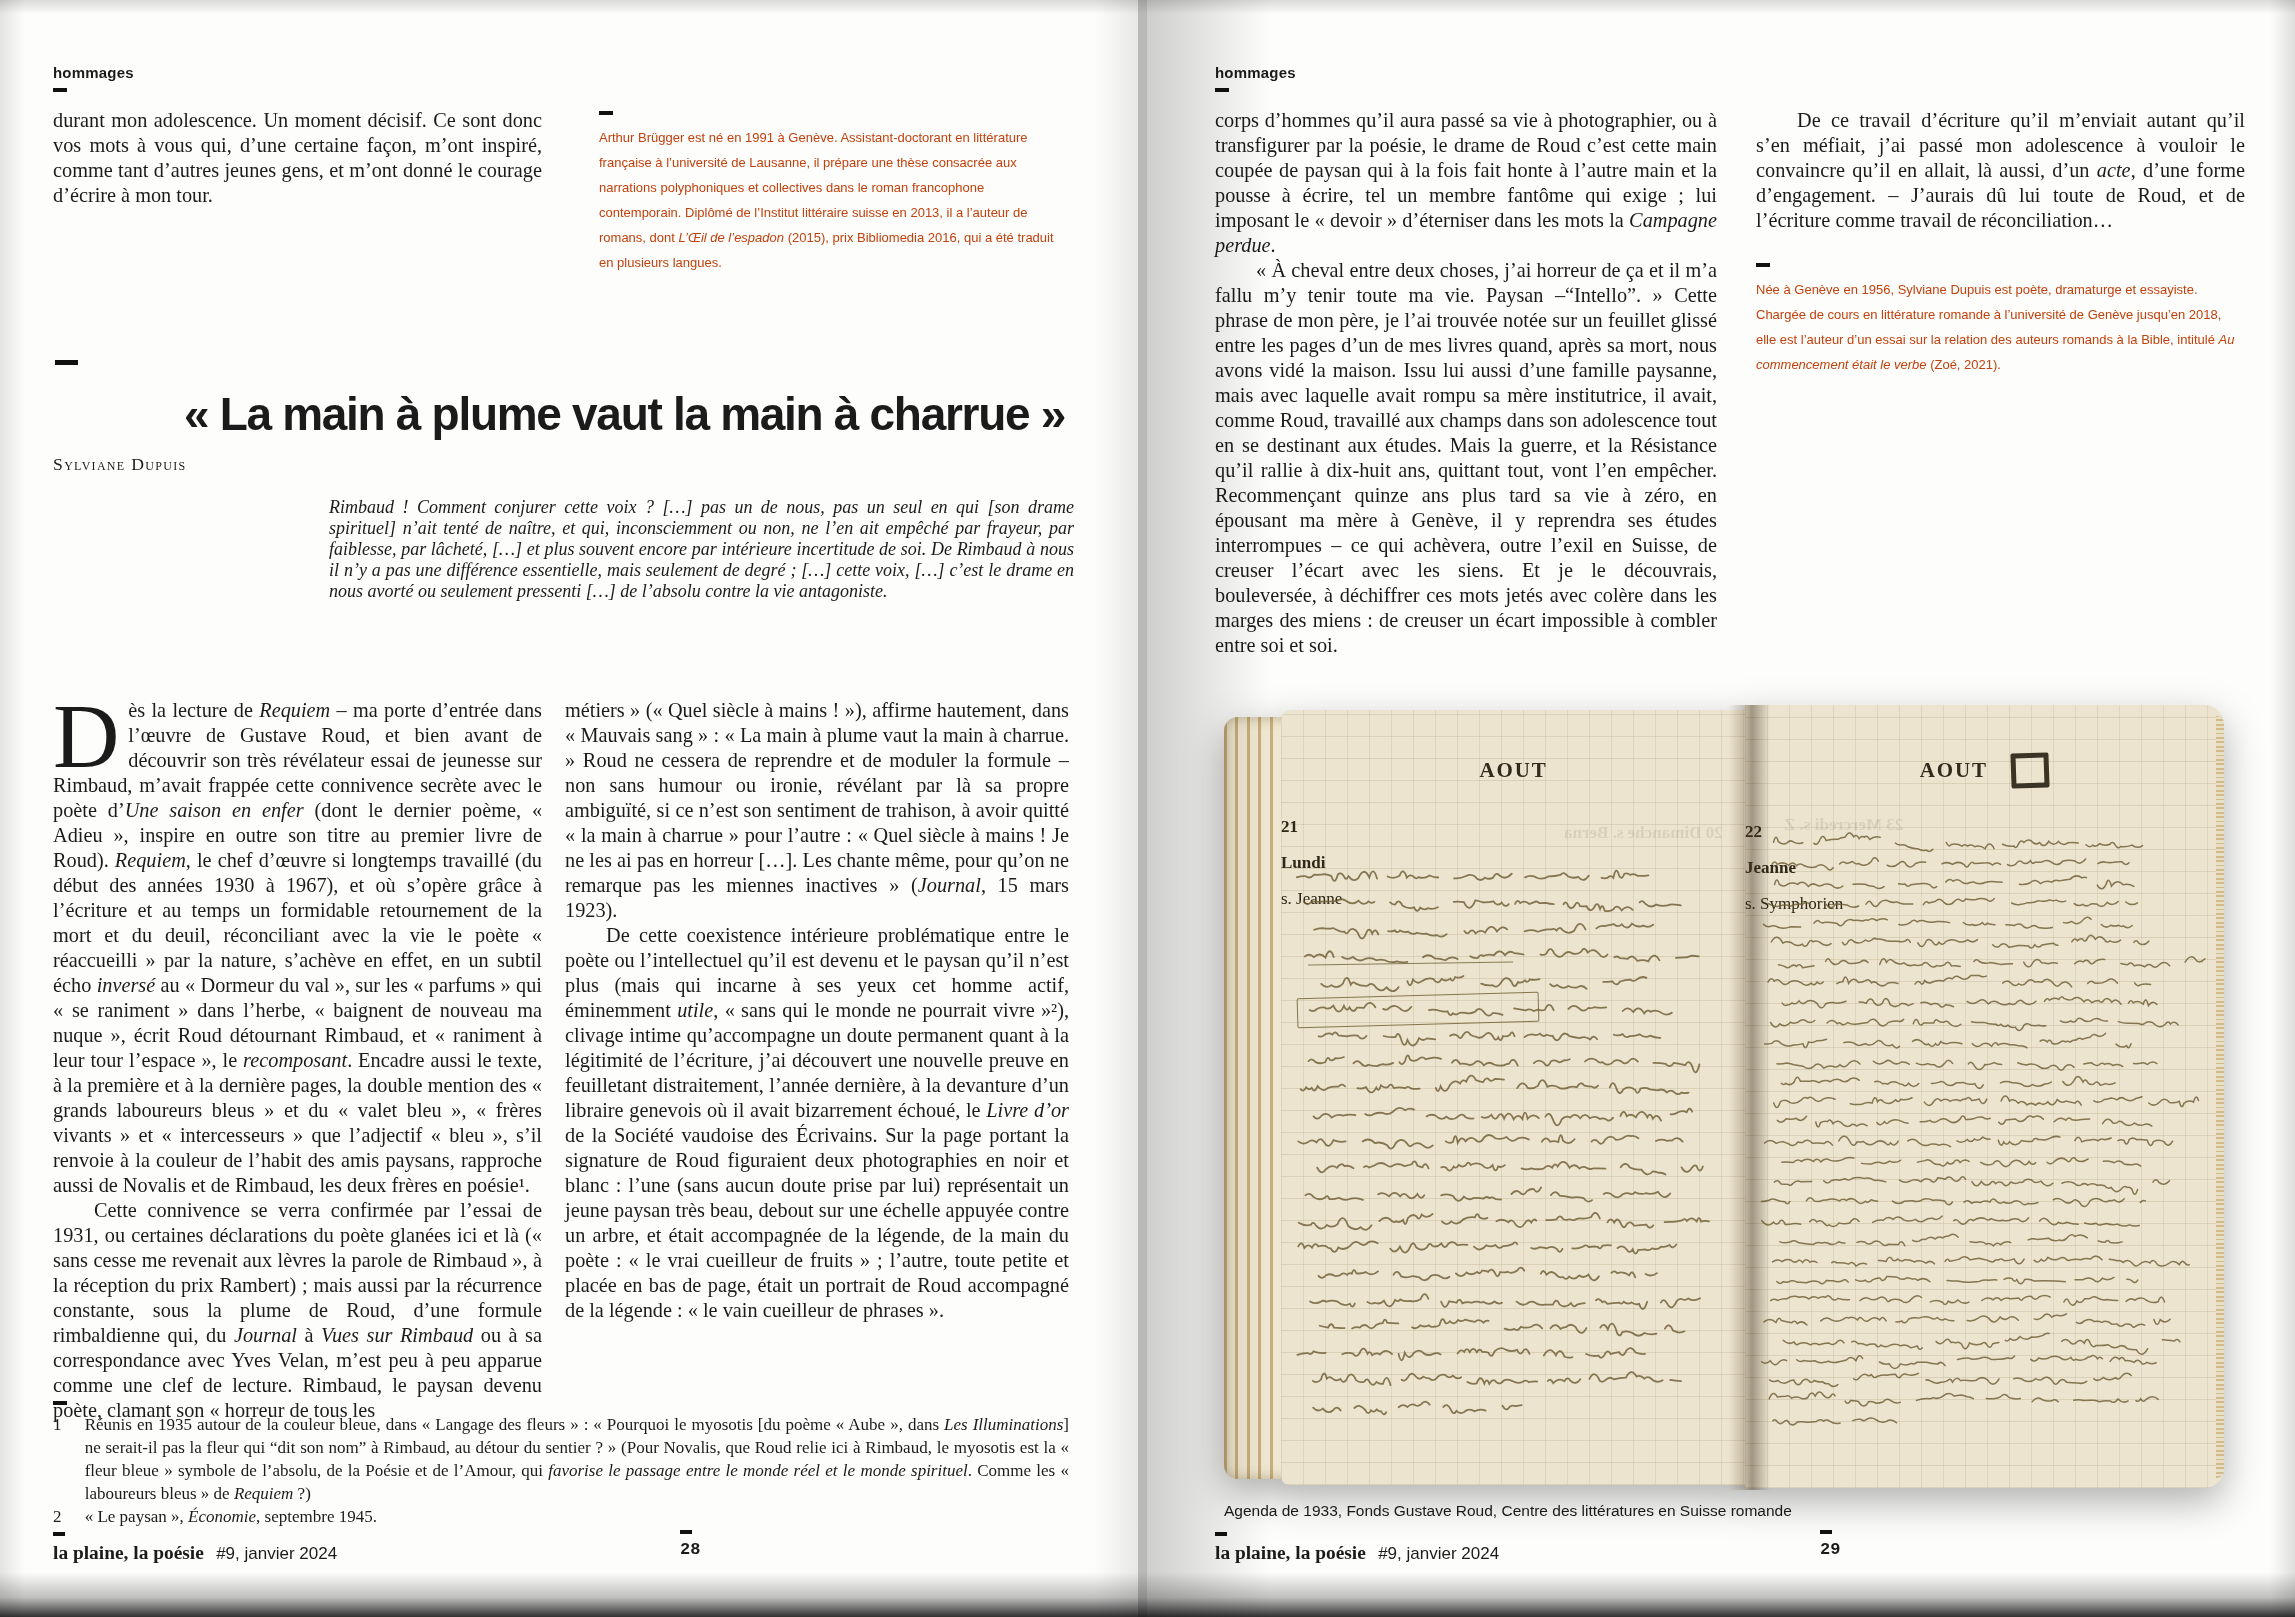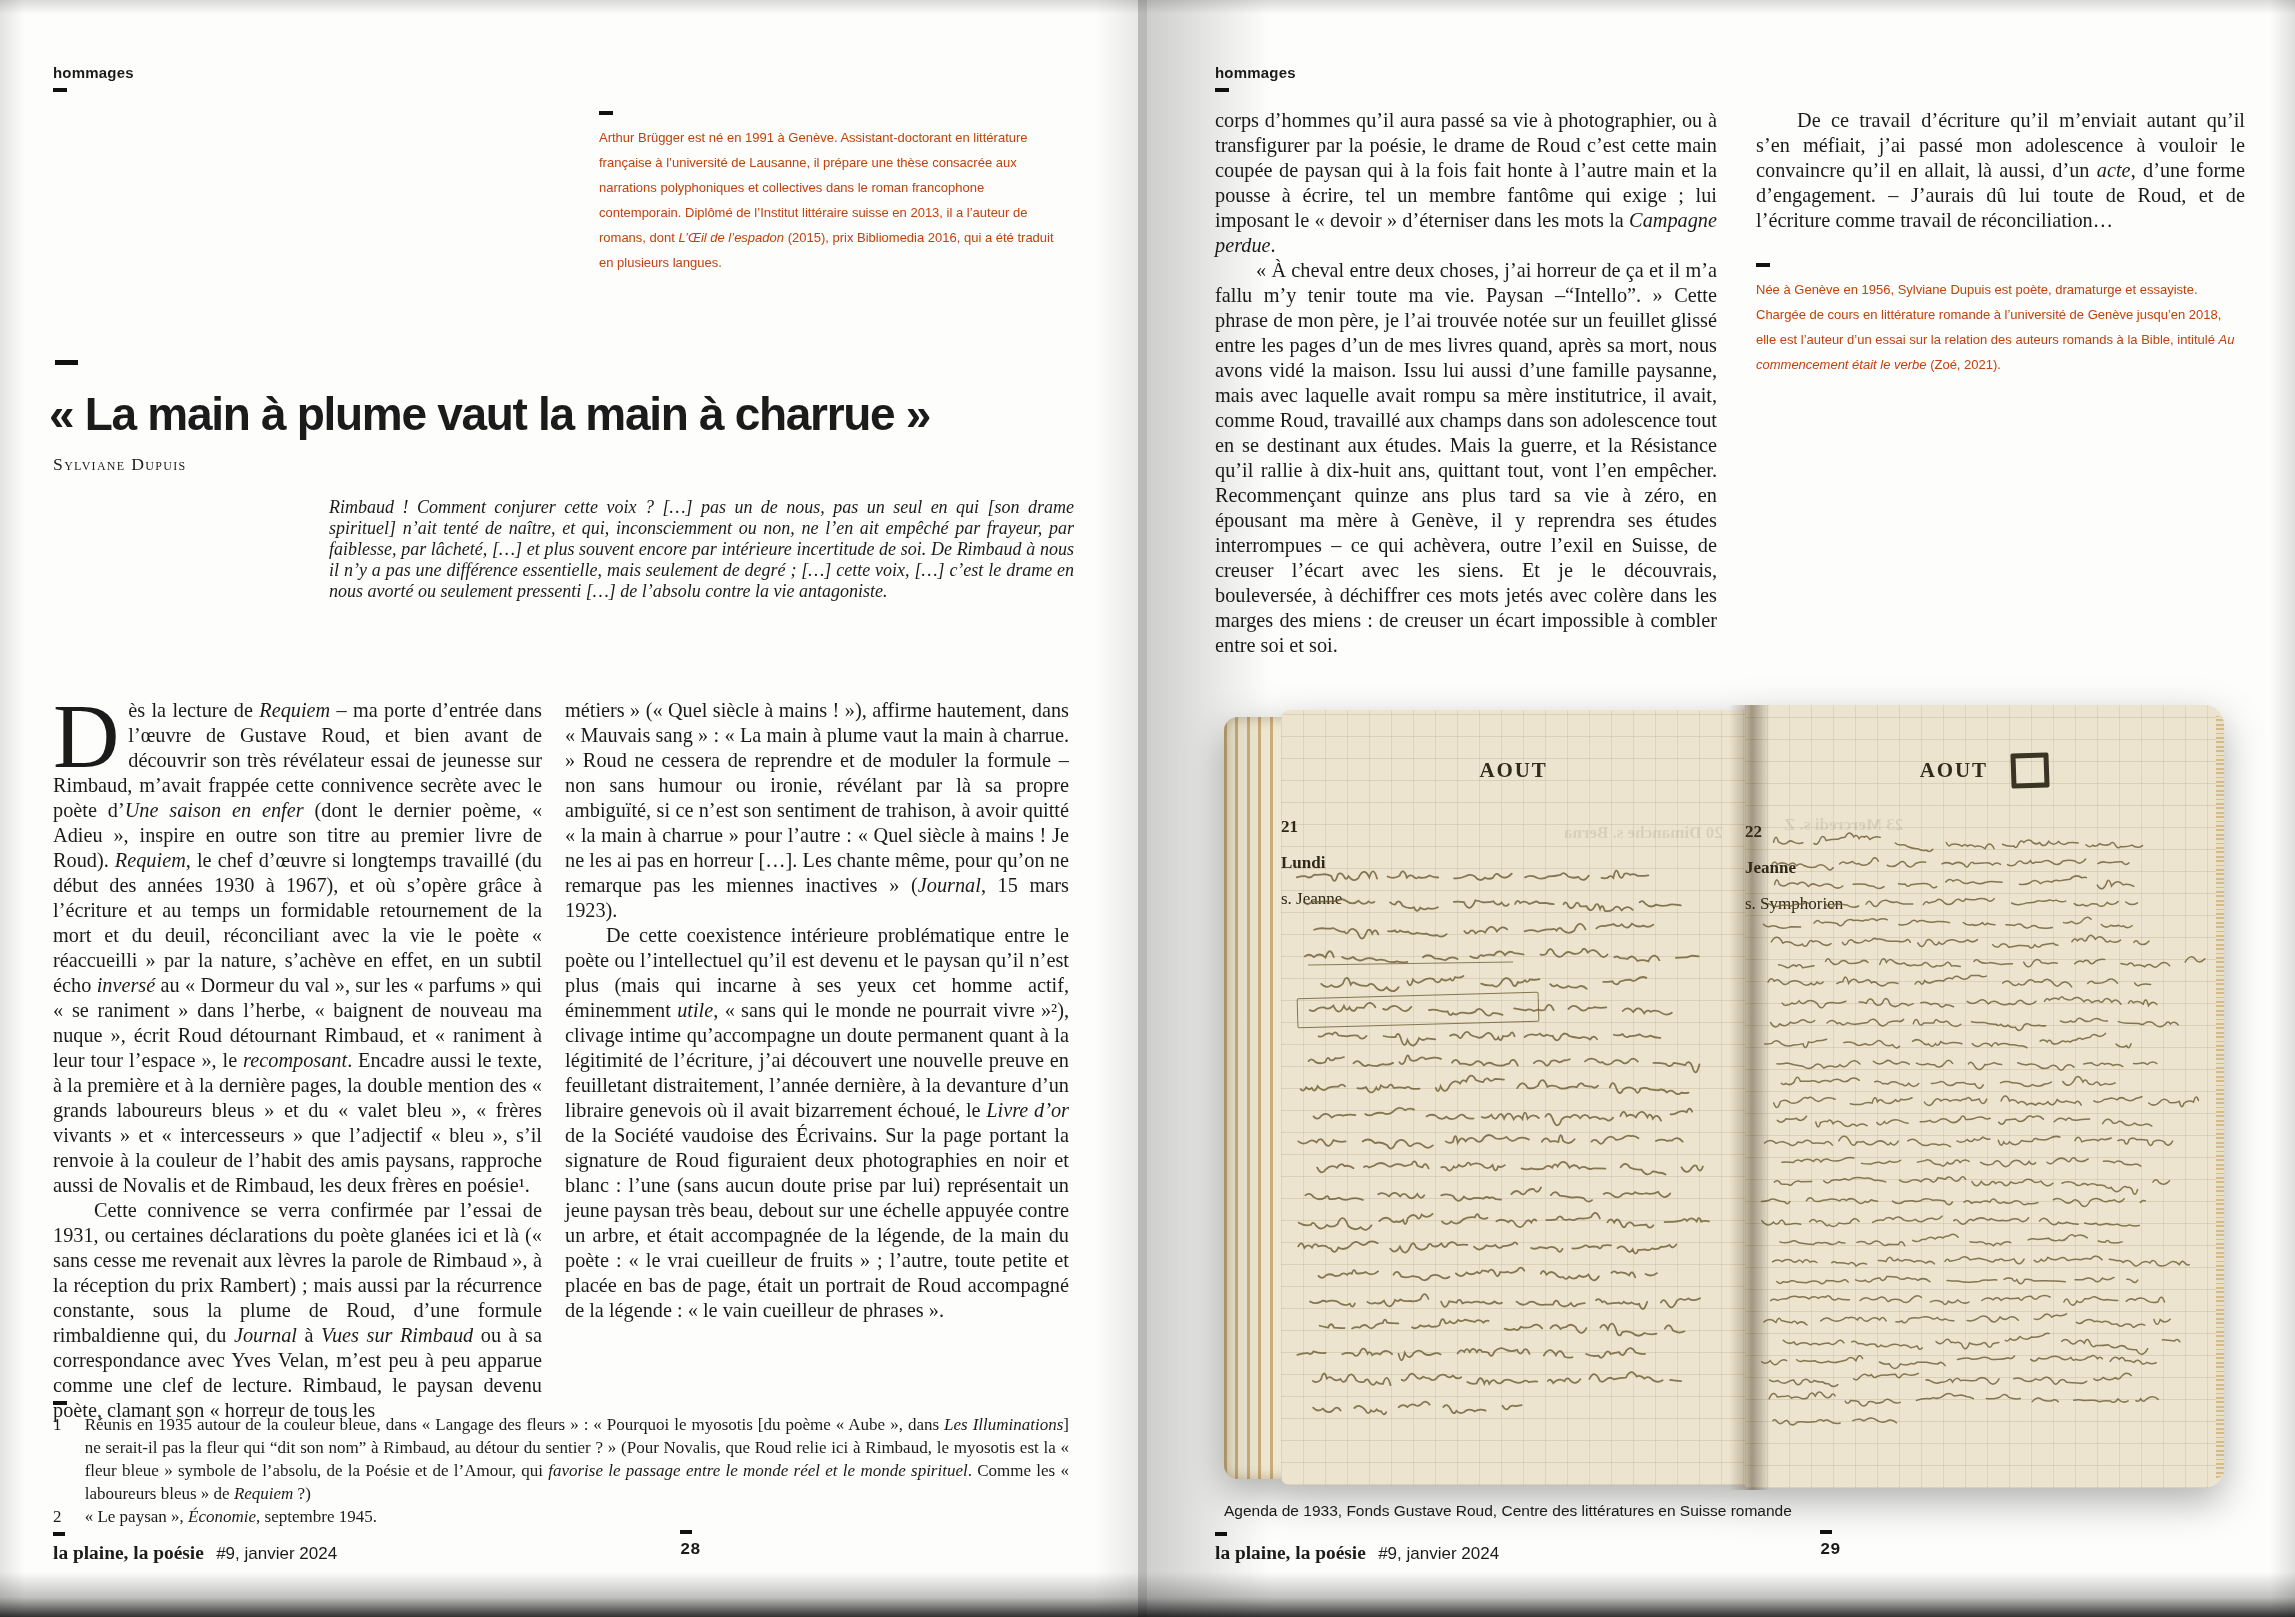--- a/index.html
+++ b/index.html
@@ -24,21 +24,21 @@
 
   .bodytext{font-size:20.3px;line-height:25px;text-align:justify;overflow-wrap:break-word;hyphens:auto;}
   .bodytext p{margin:0;}
   .bodytext p.ind{text-indent:41px;}
 
   .dropcap{float:left;font-size:92px;line-height:72px;padding:1.8px 8.8px 0 0;font-weight:400;}
 
   .note{font-family:"Liberation Sans", sans-serif;font-size:13px;line-height:25px;color:#c2410c;}
   .note .dash{margin-bottom:10.6px;}
 
-  .title{font-family:"Liberation Sans", sans-serif;font-weight:700;font-size:46px;letter-spacing:-1.3px;white-space:nowrap;}
+  .title{font-family:"Liberation Sans", sans-serif;font-weight:700;font-size:46px;letter-spacing:-1.3px;white-space:nowrap;text-align:right;}
   .author{font-variant:small-caps;font-size:17.7px;letter-spacing:1.3px;}
 
   .epigraph{font-style:italic;font-size:18px;line-height:21px;text-align:justify;}
   .attribution{font-size:17.7px;text-align:right;margin-top:12.4px;}
 
   .footnotes{font-size:17px;line-height:23px;}
   .fn-row{display:flex;gap:14px;}
   .fn-num{flex:none;width:17.7px;}
   .fn-text{flex:1;text-align:justify;}
 
@@ -77,20 +77,23 @@
 </head>
 <body>
 
 <div class="spread">
 
   <div class="abs" style="left:53px;top:64px;">
     <div class="section-label">hommages</div>
     <div class="dash" style="margin-top:7px;"></div>
   </div>
 
+  <div class="abs bodytext" style="left:53px;top:108px;width:489px;">
+    <p>durant mon adolescence. Un moment décisif. Ce sont donc vos mots à vous qui, d’une certaine façon, m’ont inspiré, comme tant d’autres jeunes gens, et m’ont donné le courage d’écrire à mon tour.</p>
+  </div>
 
   <div class="abs note" style="left:599px;top:111px;width:461px;">
     <div class="dash"></div>
     <div><span>Arthur Brügger est né en 1991 à Genève. Assistant-doctorant en littérature française à l’université de Lausanne, il prépare une thèse consacrée aux narrations polyphoniques et collectives dans le roman francophone contemporain. Diplômé de l’Institut littéraire suisse en 2013, il a l’auteur de romans, dont </span><i>L’Œil de l’espadon</i><span> (2015), prix Bibliomedia 2016, qui a été traduit en plusieurs langues.</span></div>
   </div>
 
   <div class="abs" style="left:55px;top:360px;width:23px;height:5.3px;background:#111;"></div>
   <div class="abs title" style="left:49px;top:387px;width:1016px;">« La main à plume vaut la main à charrue »</div>
   <div class="abs author" style="left:53px;top:454px;">Sylviane Dupuis</div>
 

